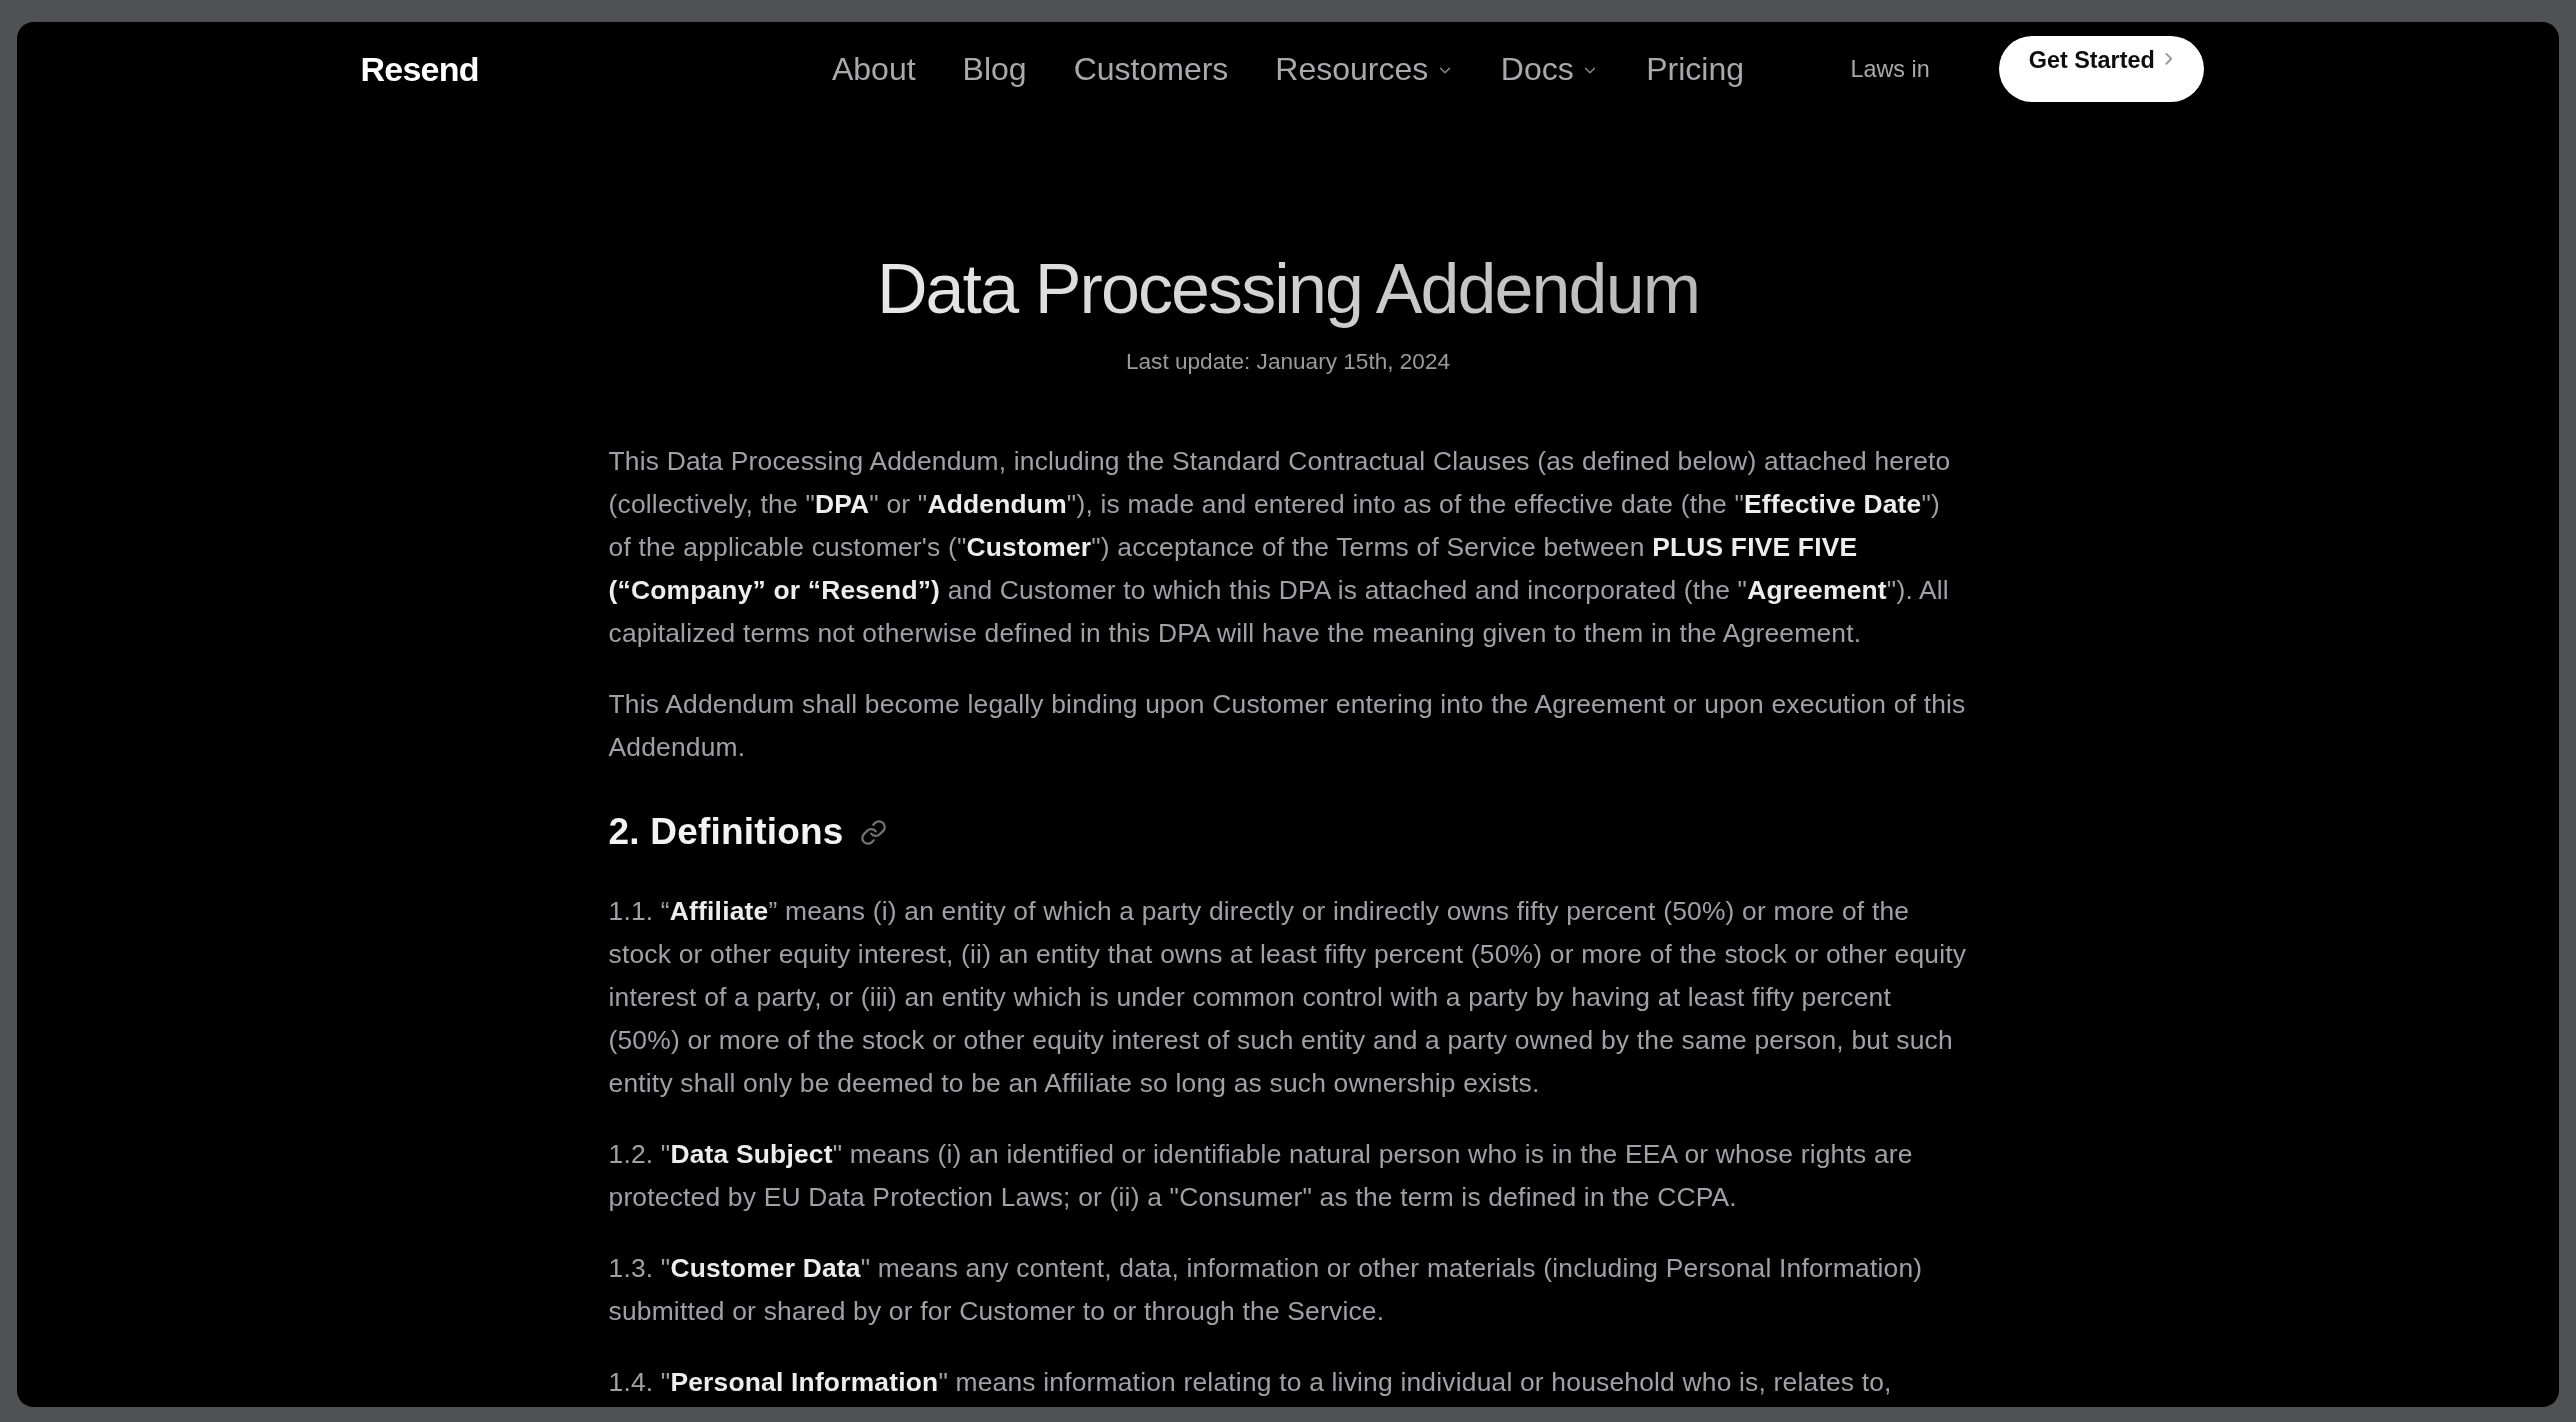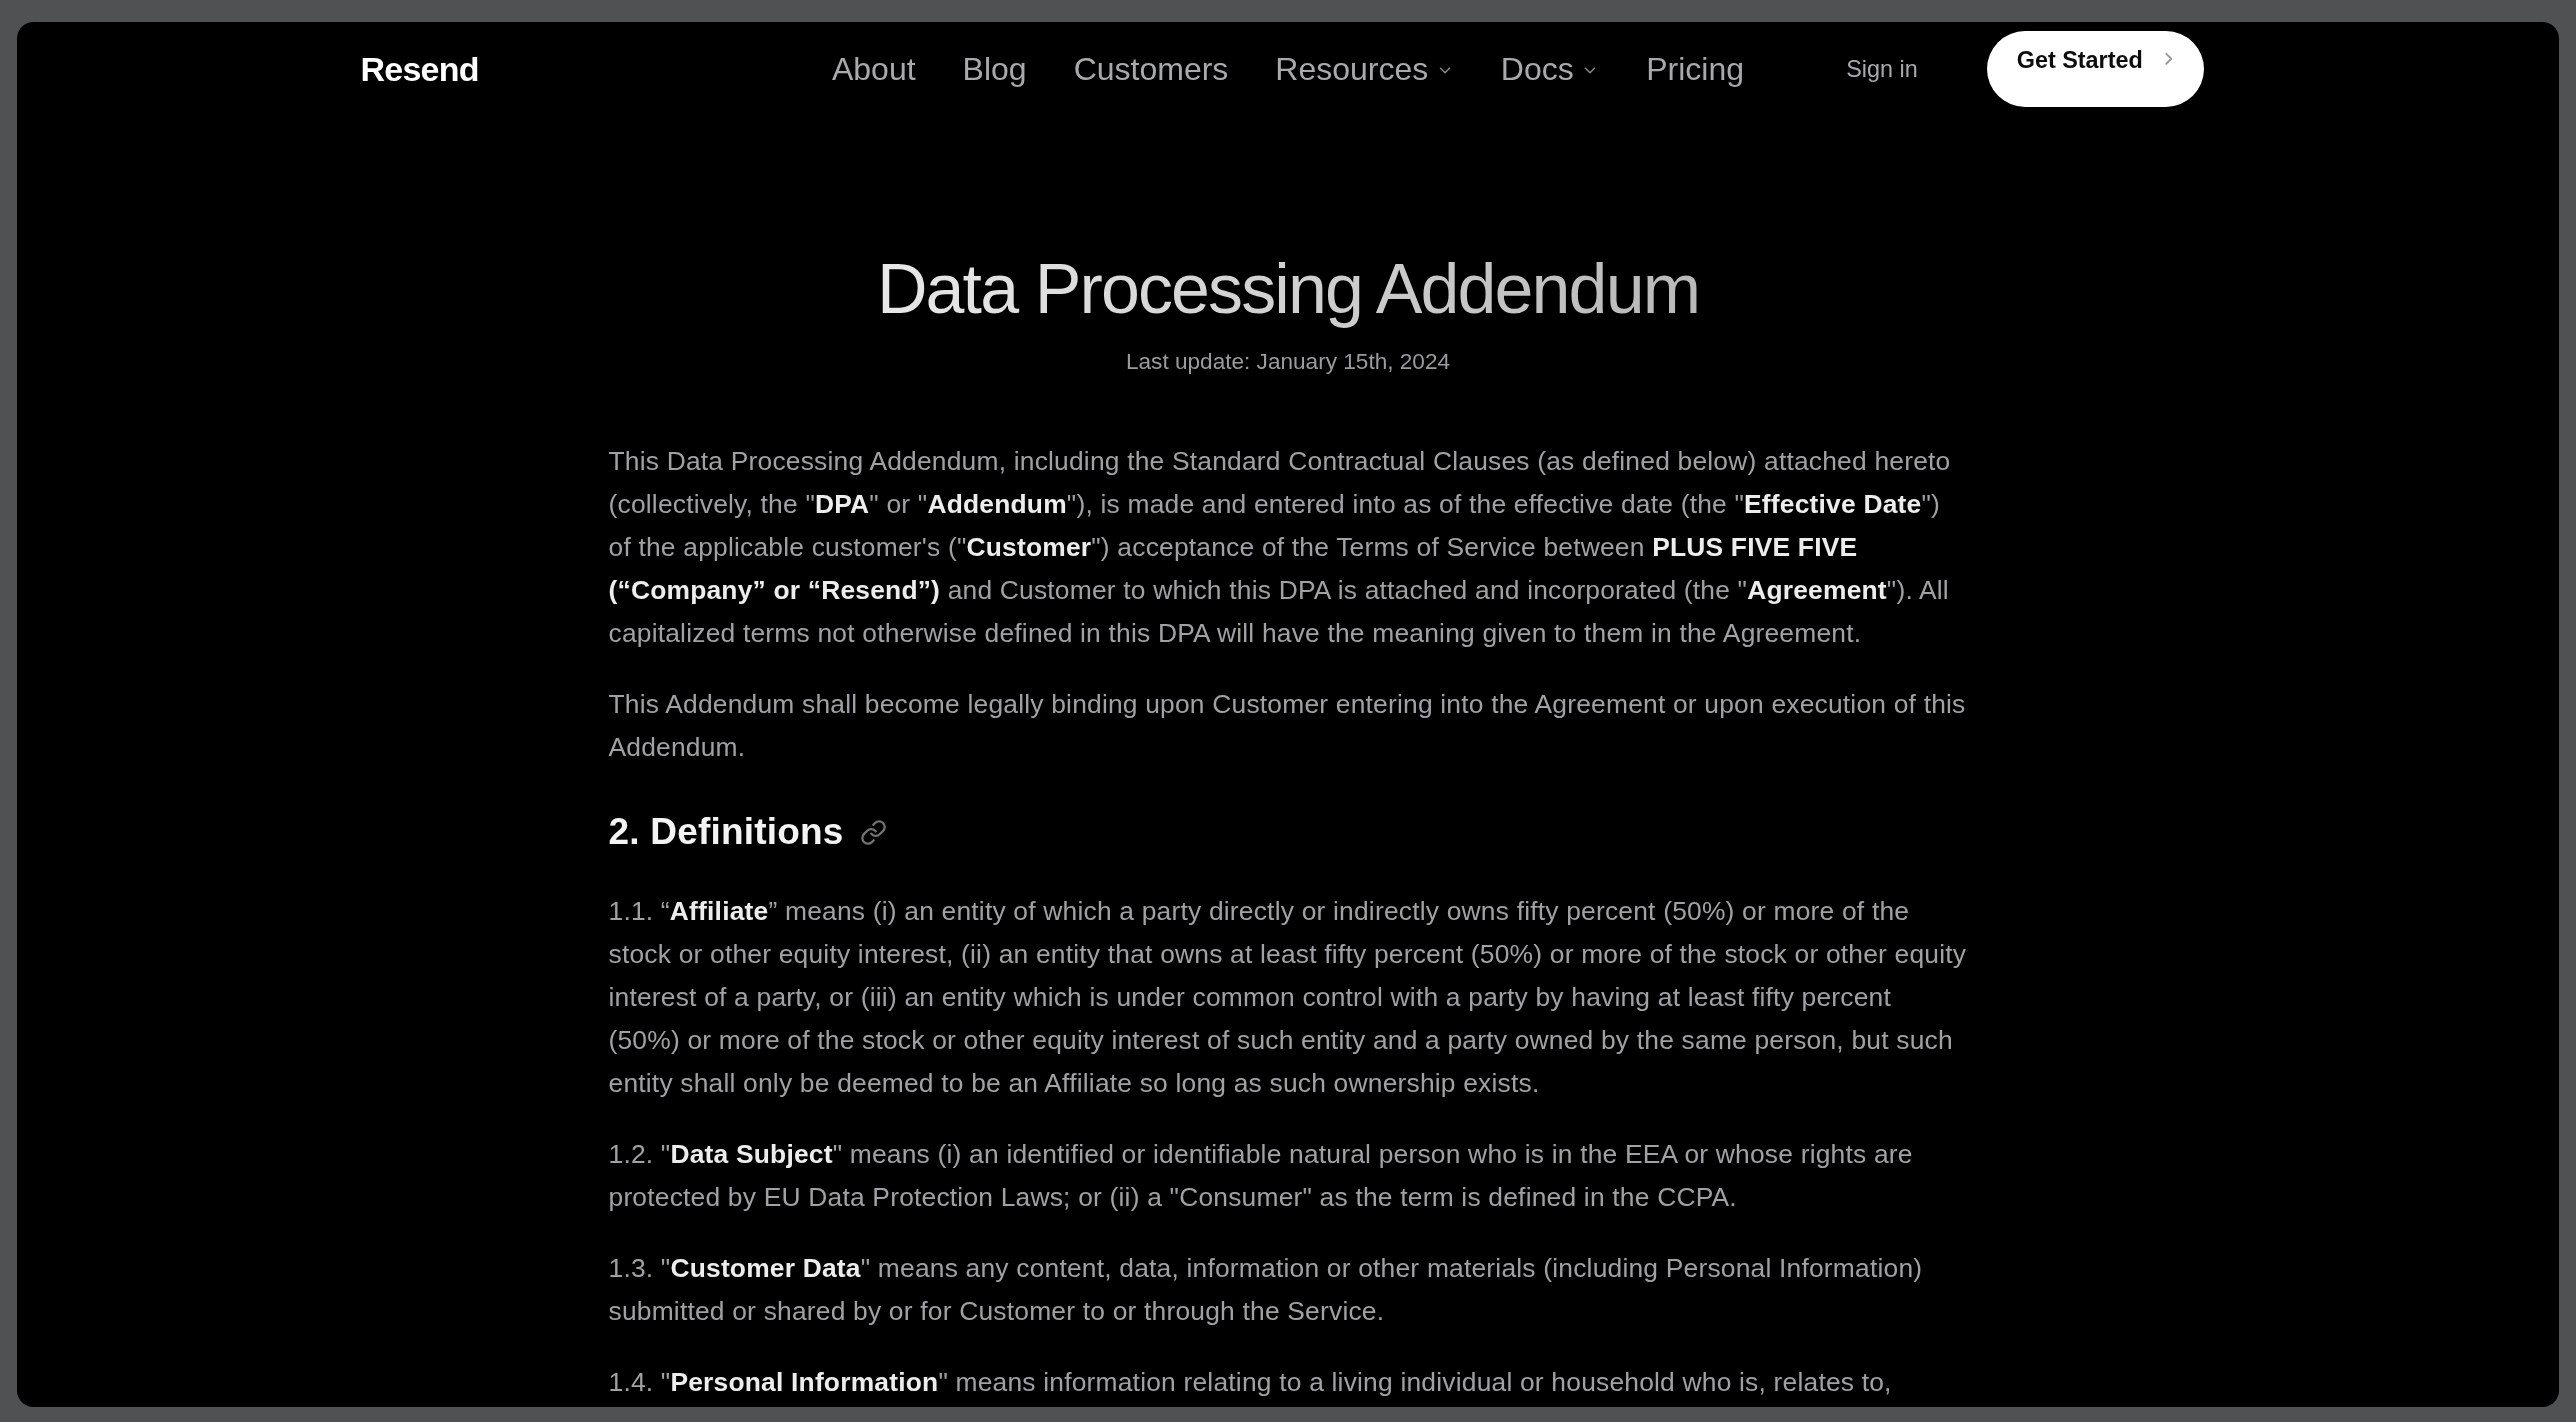--- a/index.html
+++ b/index.html
@@ -28,21 +28,21 @@
     display:flex;align-items:center;gap:47px;
   }
   .nav-link{
     display:flex;align-items:flex-end;gap:7.5px;color:var(--nav-text);
     font-size:32px;cursor:pointer;white-space:nowrap;
   }
   .nav-right{display:flex;align-items:center;gap:69px}
   .signin{color:var(--nav-text);font-size:23.4px;cursor:pointer}
   .btn{
     background:var(--btn-bg);color:var(--btn-text);border:none;border-radius:754px;
-    height:76px;padding:0 26px 17px 30px;display:flex;align-items:center;gap:16px;
+    height:66px;padding:0 26px 17px 30px;display:flex;align-items:center;gap:4px;
     font-size:23.4px;font-weight:600;font-family:inherit;cursor:pointer;
   }
   .chev{flex:0 0 auto}
   
   .doc-title{
     margin:134px auto 0;text-align:center;font-size:70px;font-weight:400;
     letter-spacing:-1.9px;line-height:1.1;
     background:linear-gradient(103deg,var(--title-from) 18%,var(--title-to) 100%);
     -webkit-background-clip:text;background-clip:text;
     -webkit-text-fill-color:transparent;color:transparent;
@@ -93,21 +93,21 @@
               <path d="m6 9 6 6 6-6"></path>
             </svg>
         </span>
       </a>
       <a class="nav-link">
         <span>Pricing</span>
       </a>
     </nav>
 
     <div class="nav-right">
-      <a class="signin">Sign in</a>
+      <a class="signin">Laws in</a>
       <button class="btn">
         <span>Get Started</span>
         <span class="chev">
           <svg width="19.6" height="19.6" viewBox="0 0 24 24" fill="none" stroke="#9b9b9b" stroke-width="2.4" stroke-linecap="round" stroke-linejoin="round">
               <path d="m9 6 6 6-6 6"></path>
             </svg>
         </span>
       </button>
     </div>
   </header>

